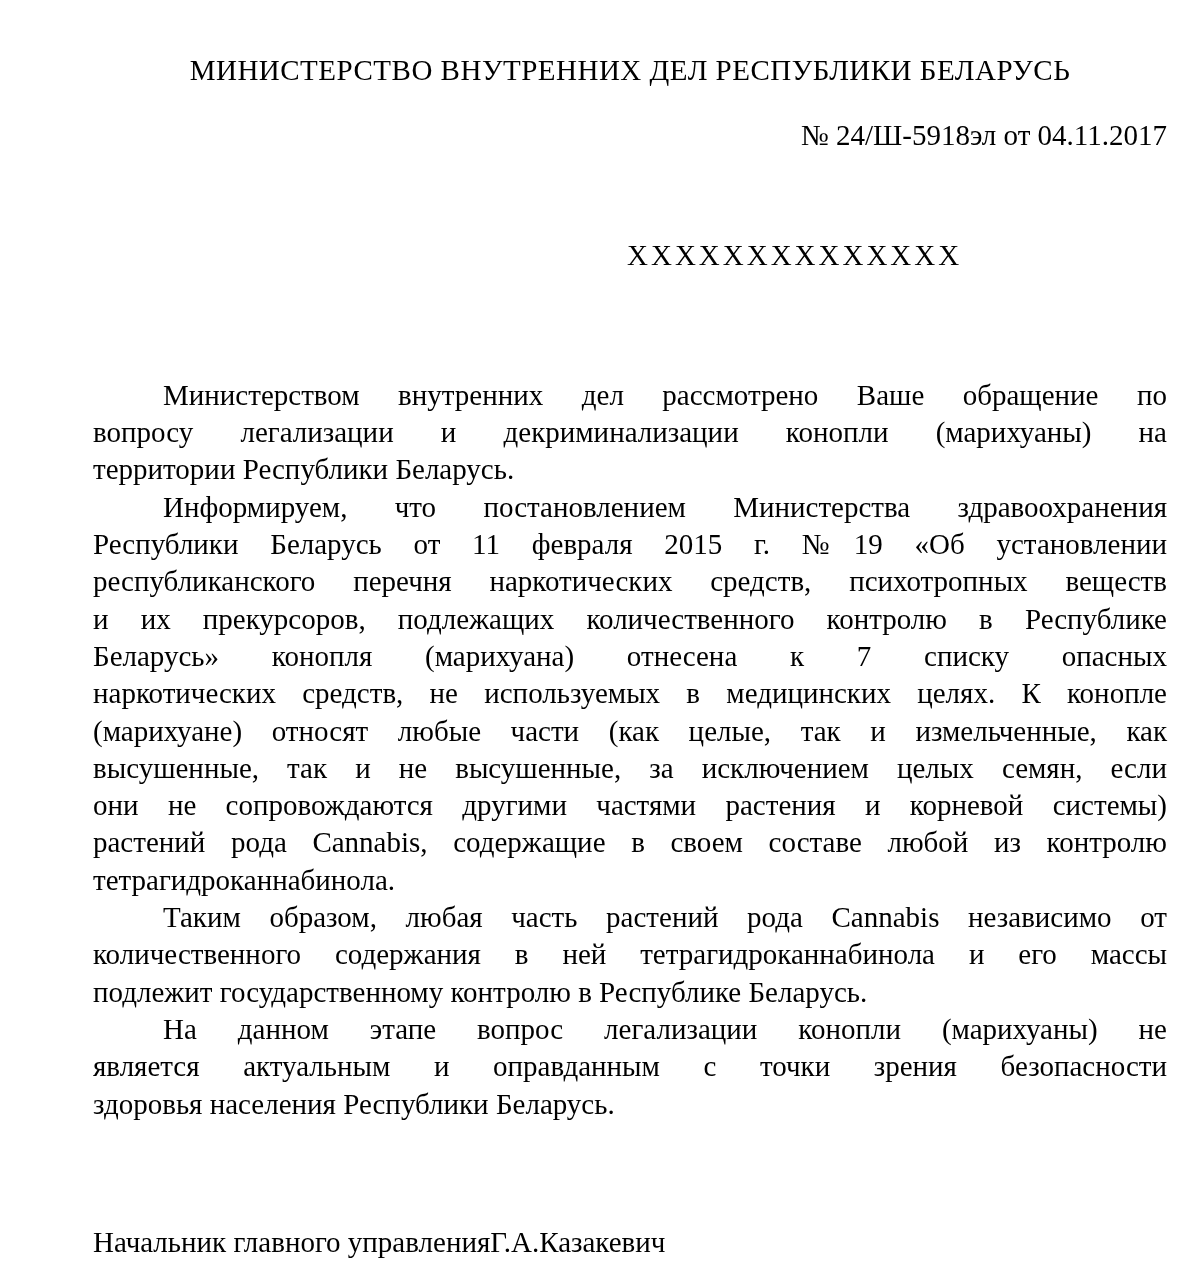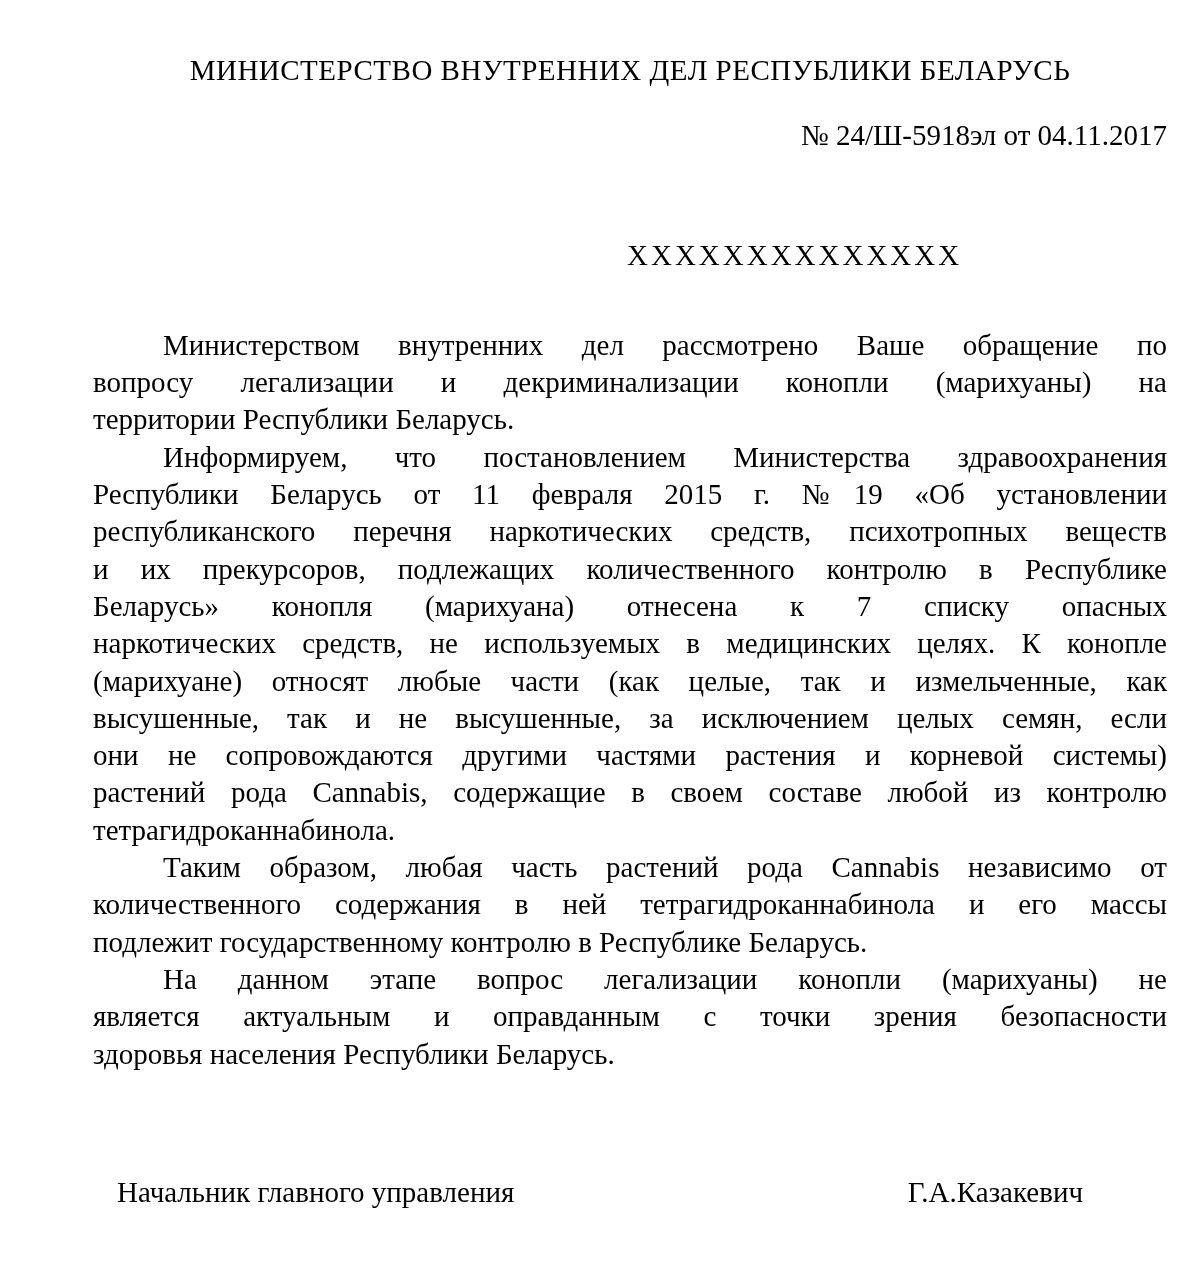--- a/index.html
+++ b/index.html
@@ -30,42 +30,40 @@
     margin-top: 28px;
     text-align: right;
   }
   .addressee {
     margin-top: 82px;
     margin-left: 534px;
     letter-spacing: 3px;
     white-space: nowrap;
   }
   .body-block {
-    margin-top: 53px;
+    margin-top: 103px;
   }
   .line {
     text-align: justify;
     text-align-last: justify;
     height: 37.3px;
     overflow: visible;
     white-space: normal;
   }
   .line.last {
     text-align: center;
     text-align-last: left;
   }
   .line.first {
     text-indent: 70px;
   }
   .signature {
     margin-top: 101px;
     display: flex;
-    justify-content: space-between;
     align-items: baseline;
-    margin-left: 24px;
   }
   .signature .sig-name {
     padding-right: 84px;
   }
 </style>
 </head>
 <body>
 
 <div class="page">
   <div class="title">МИНИСТЕРСТВО ВНУТРЕННИХ ДЕЛ РЕСПУБЛИКИ БЕЛАРУСЬ</div>

